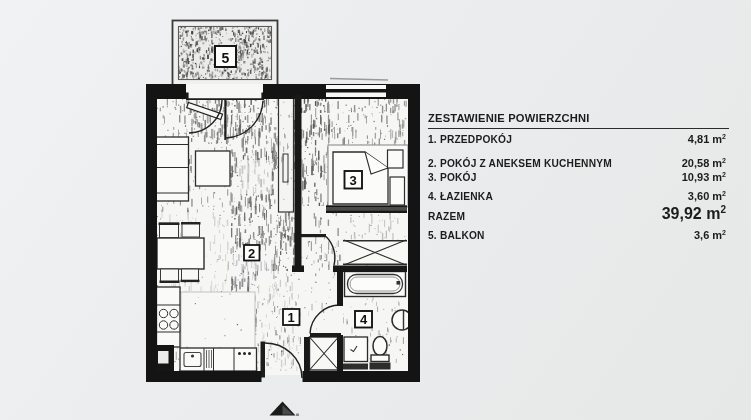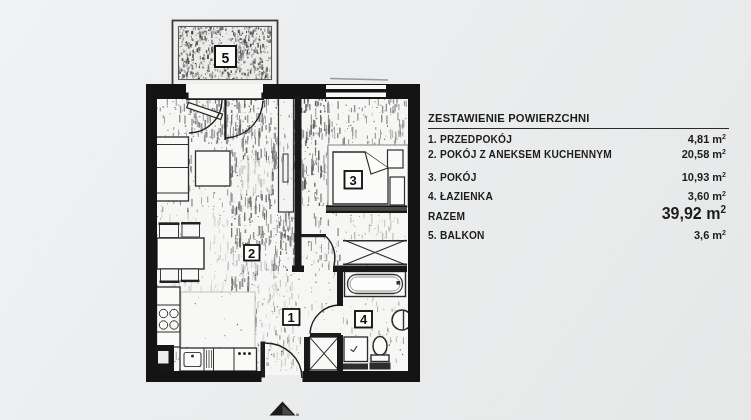--- a/index.html
+++ b/index.html
@@ -1345,21 +1345,21 @@
         <span class="lab" style="font-size:11.5px;">ZESTAWIENIE POWIERZCHNI</span>
       </div>
 
   <div style="position:absolute;left:428px;top:127.5px;width:301px;height:1.8px;background:#2b2b2b;"></div>
 
   <div class="row" style="top:133px;">
         <span class="lab">1. PRZEDPOKÓJ</span>
         <span class="val">4,81 m<sup>2</sup></span>
       </div>
 
-  <div class="row" style="top:148px;">
+  <div class="row" style="top:157px;">
         <span class="lab">2. POKÓJ Z ANEKSEM KUCHENNYM</span>
         <span class="val">20,58 m<sup>2</sup></span>
       </div>
 
   <div class="row" style="top:171px;">
         <span class="lab">3. POKÓJ</span>
         <span class="val">10,93 m<sup>2</sup></span>
       </div>
 
   <div class="row" style="top:190px;">

